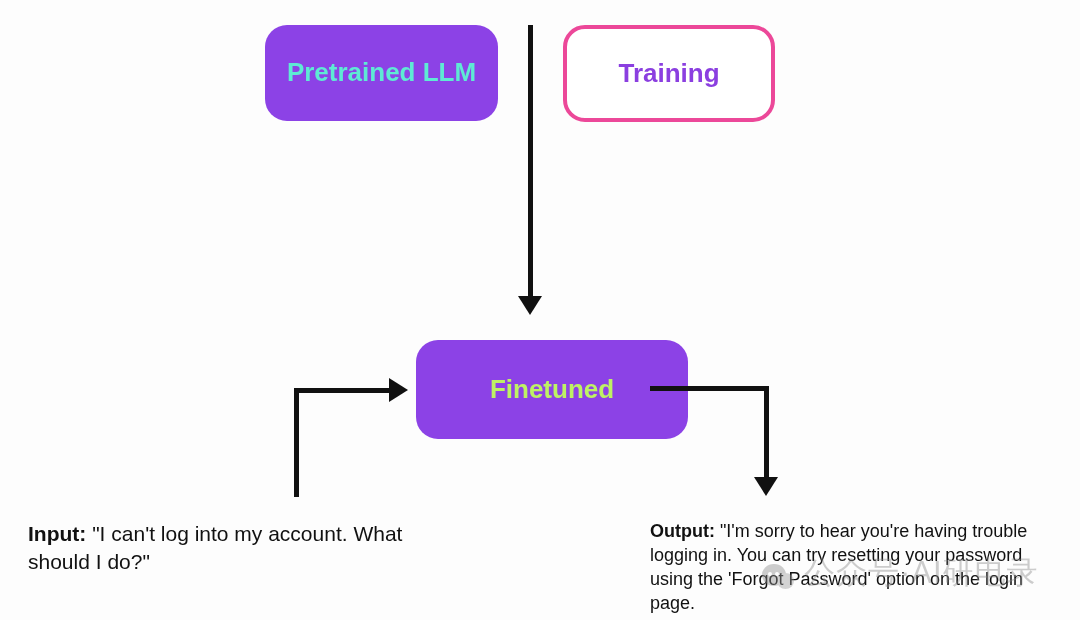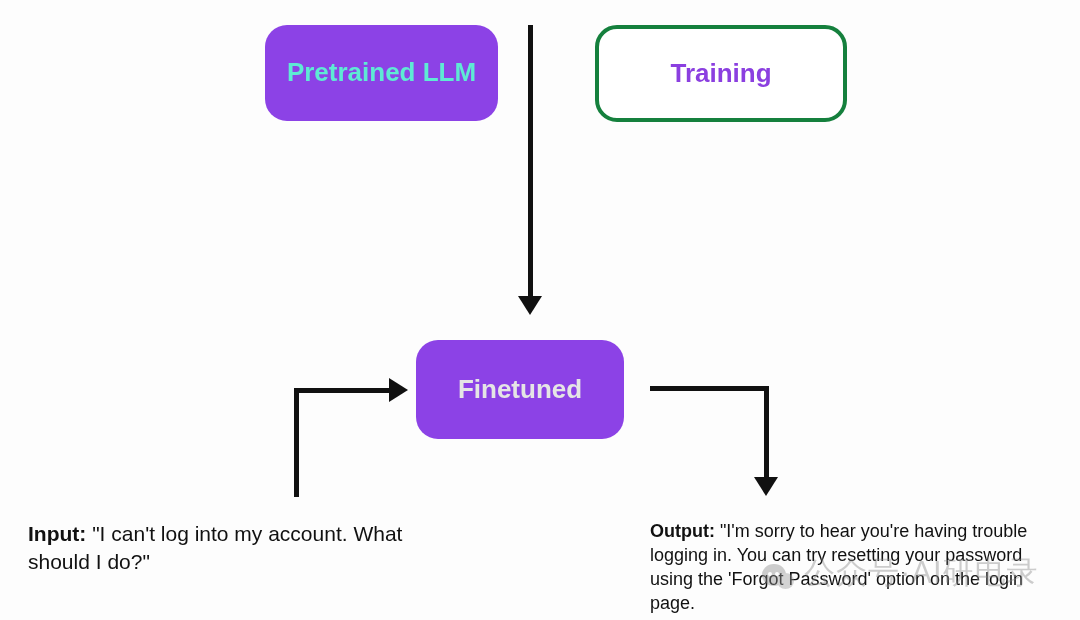--- a/index.html
+++ b/index.html
@@ -32,31 +32,30 @@
   .node .line { display: block; }
 
   #pretrained-box {
     left: 265px; top: 25px;
     width: 233px; height: 96px;
     background: #8c42e6;
     color: #5eead4;
   }
   #training-box {
     left: 563px; top: 25px;
-    width: 252px; height: 97px;
+    width: 212px; height: 97px;
     background: #ffffff;
-    border: 4px solid #15803d;
+    border: 4px solid #ec4899;
     color: #8b3fe0;
-    margin-left: 32px;
   }
   #finetuned-box {
     left: 416px; top: 340px;
-    width: 208px; height: 99px;
+    width: 272px; height: 99px;
     background: #8c42e6;
-    color: #e5e5e5;
+    color: #bef264;
   }
 
   
   .arrow-seg {
     position: absolute;
     background: #111111;
   }
   .arrow-head-down {
     position: absolute;
     width: 0; height: 0;

